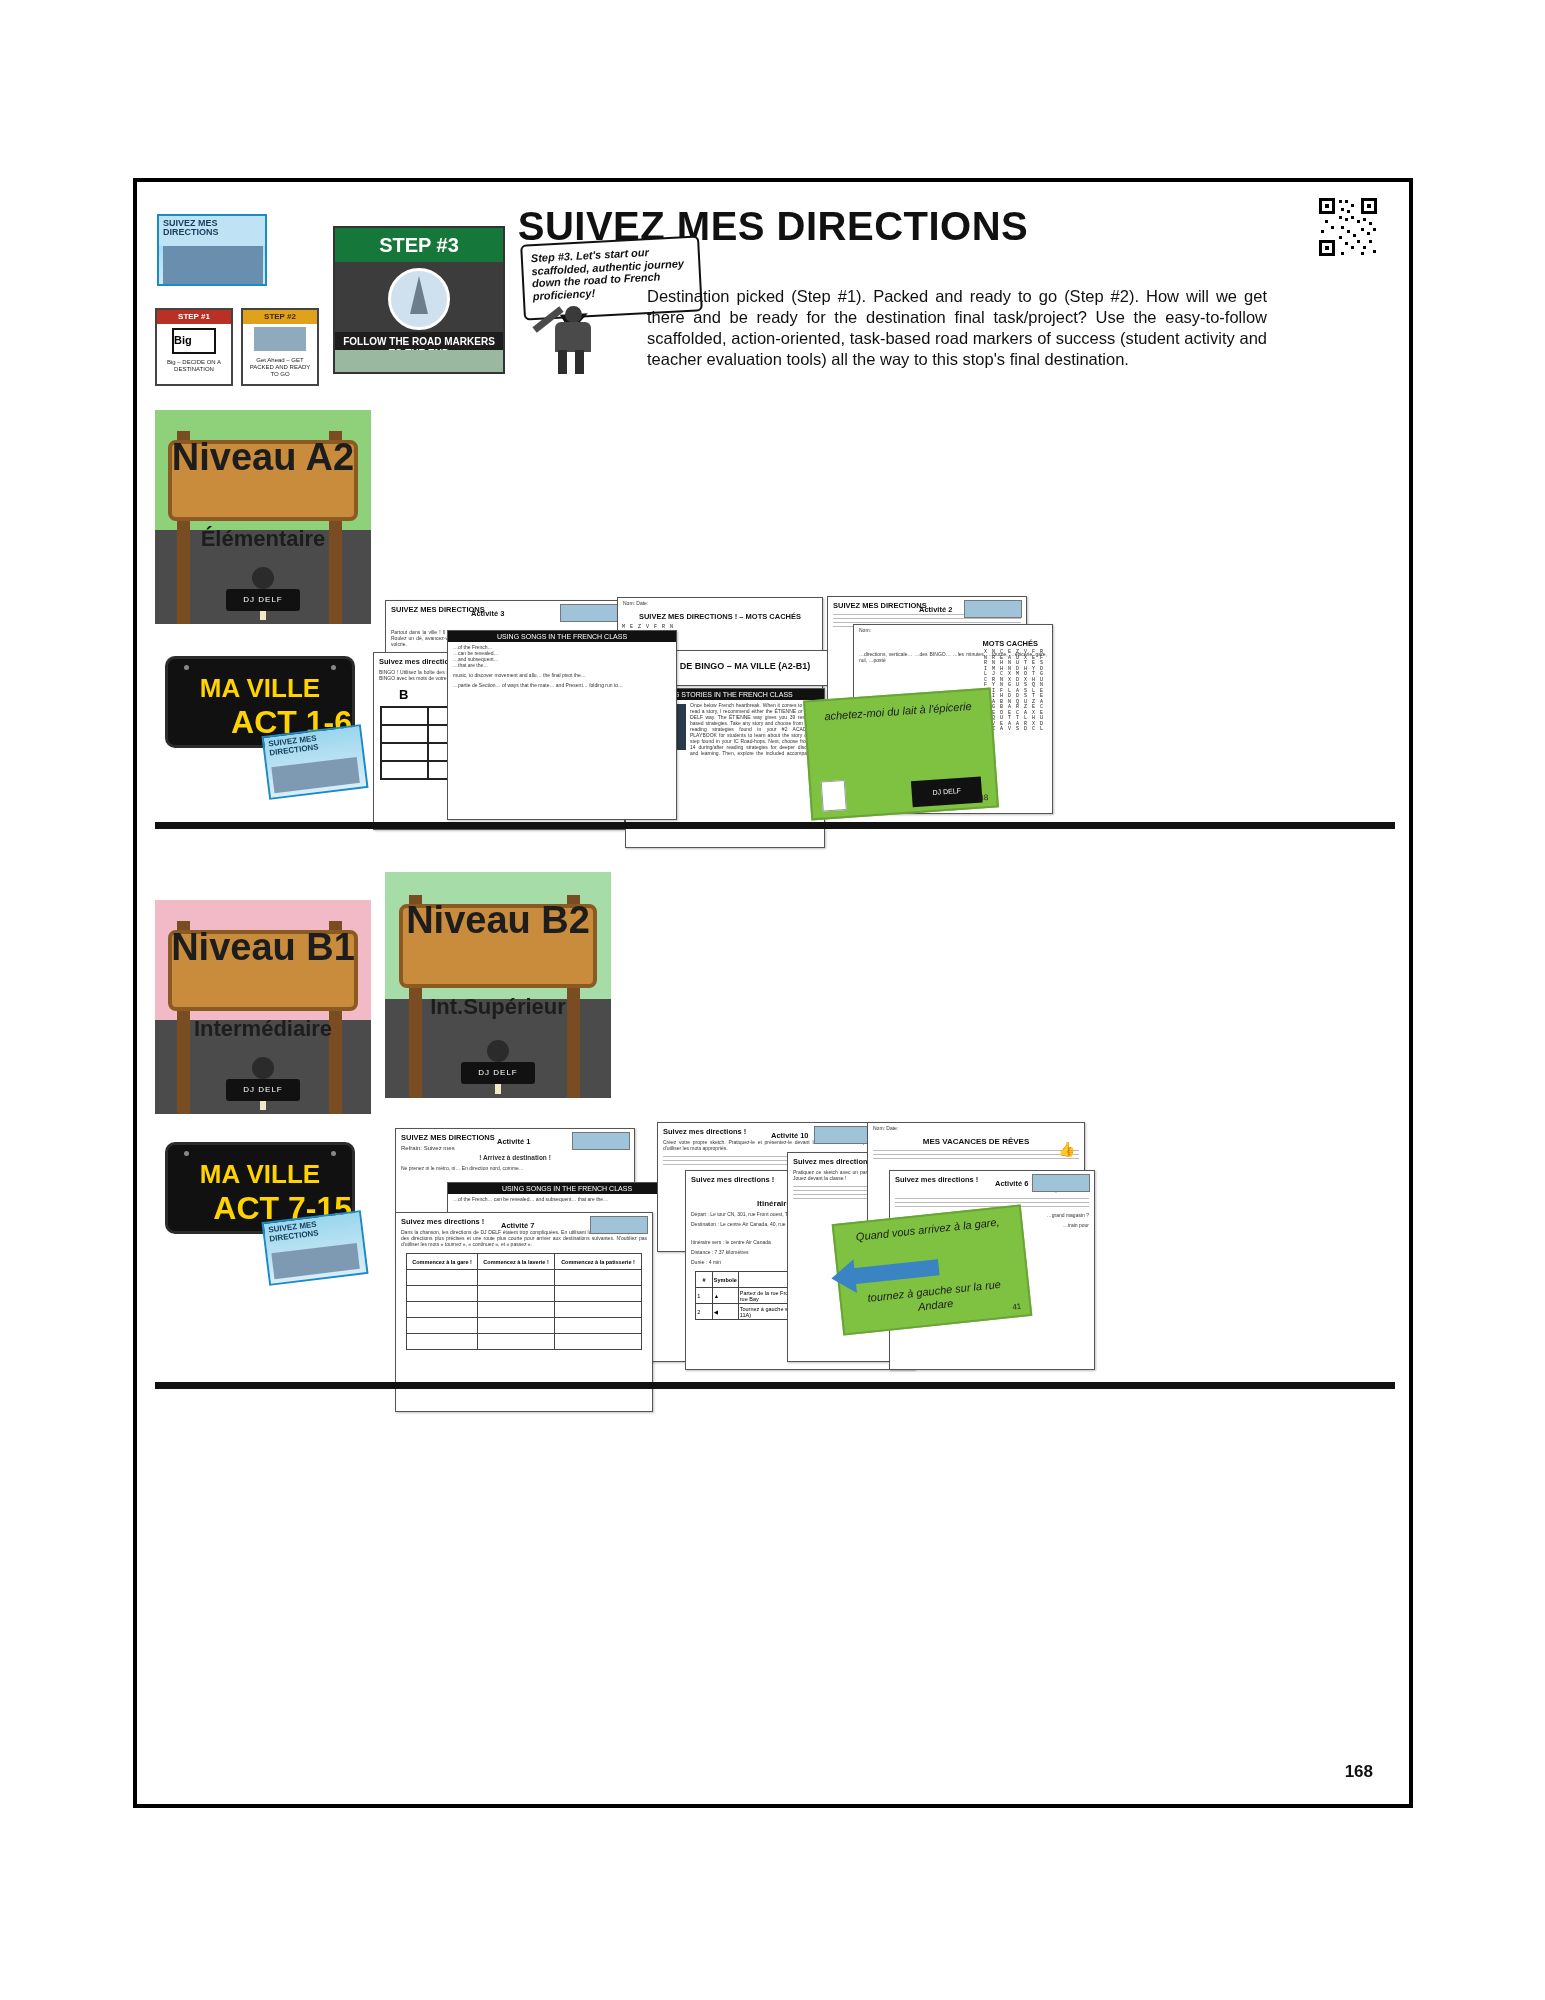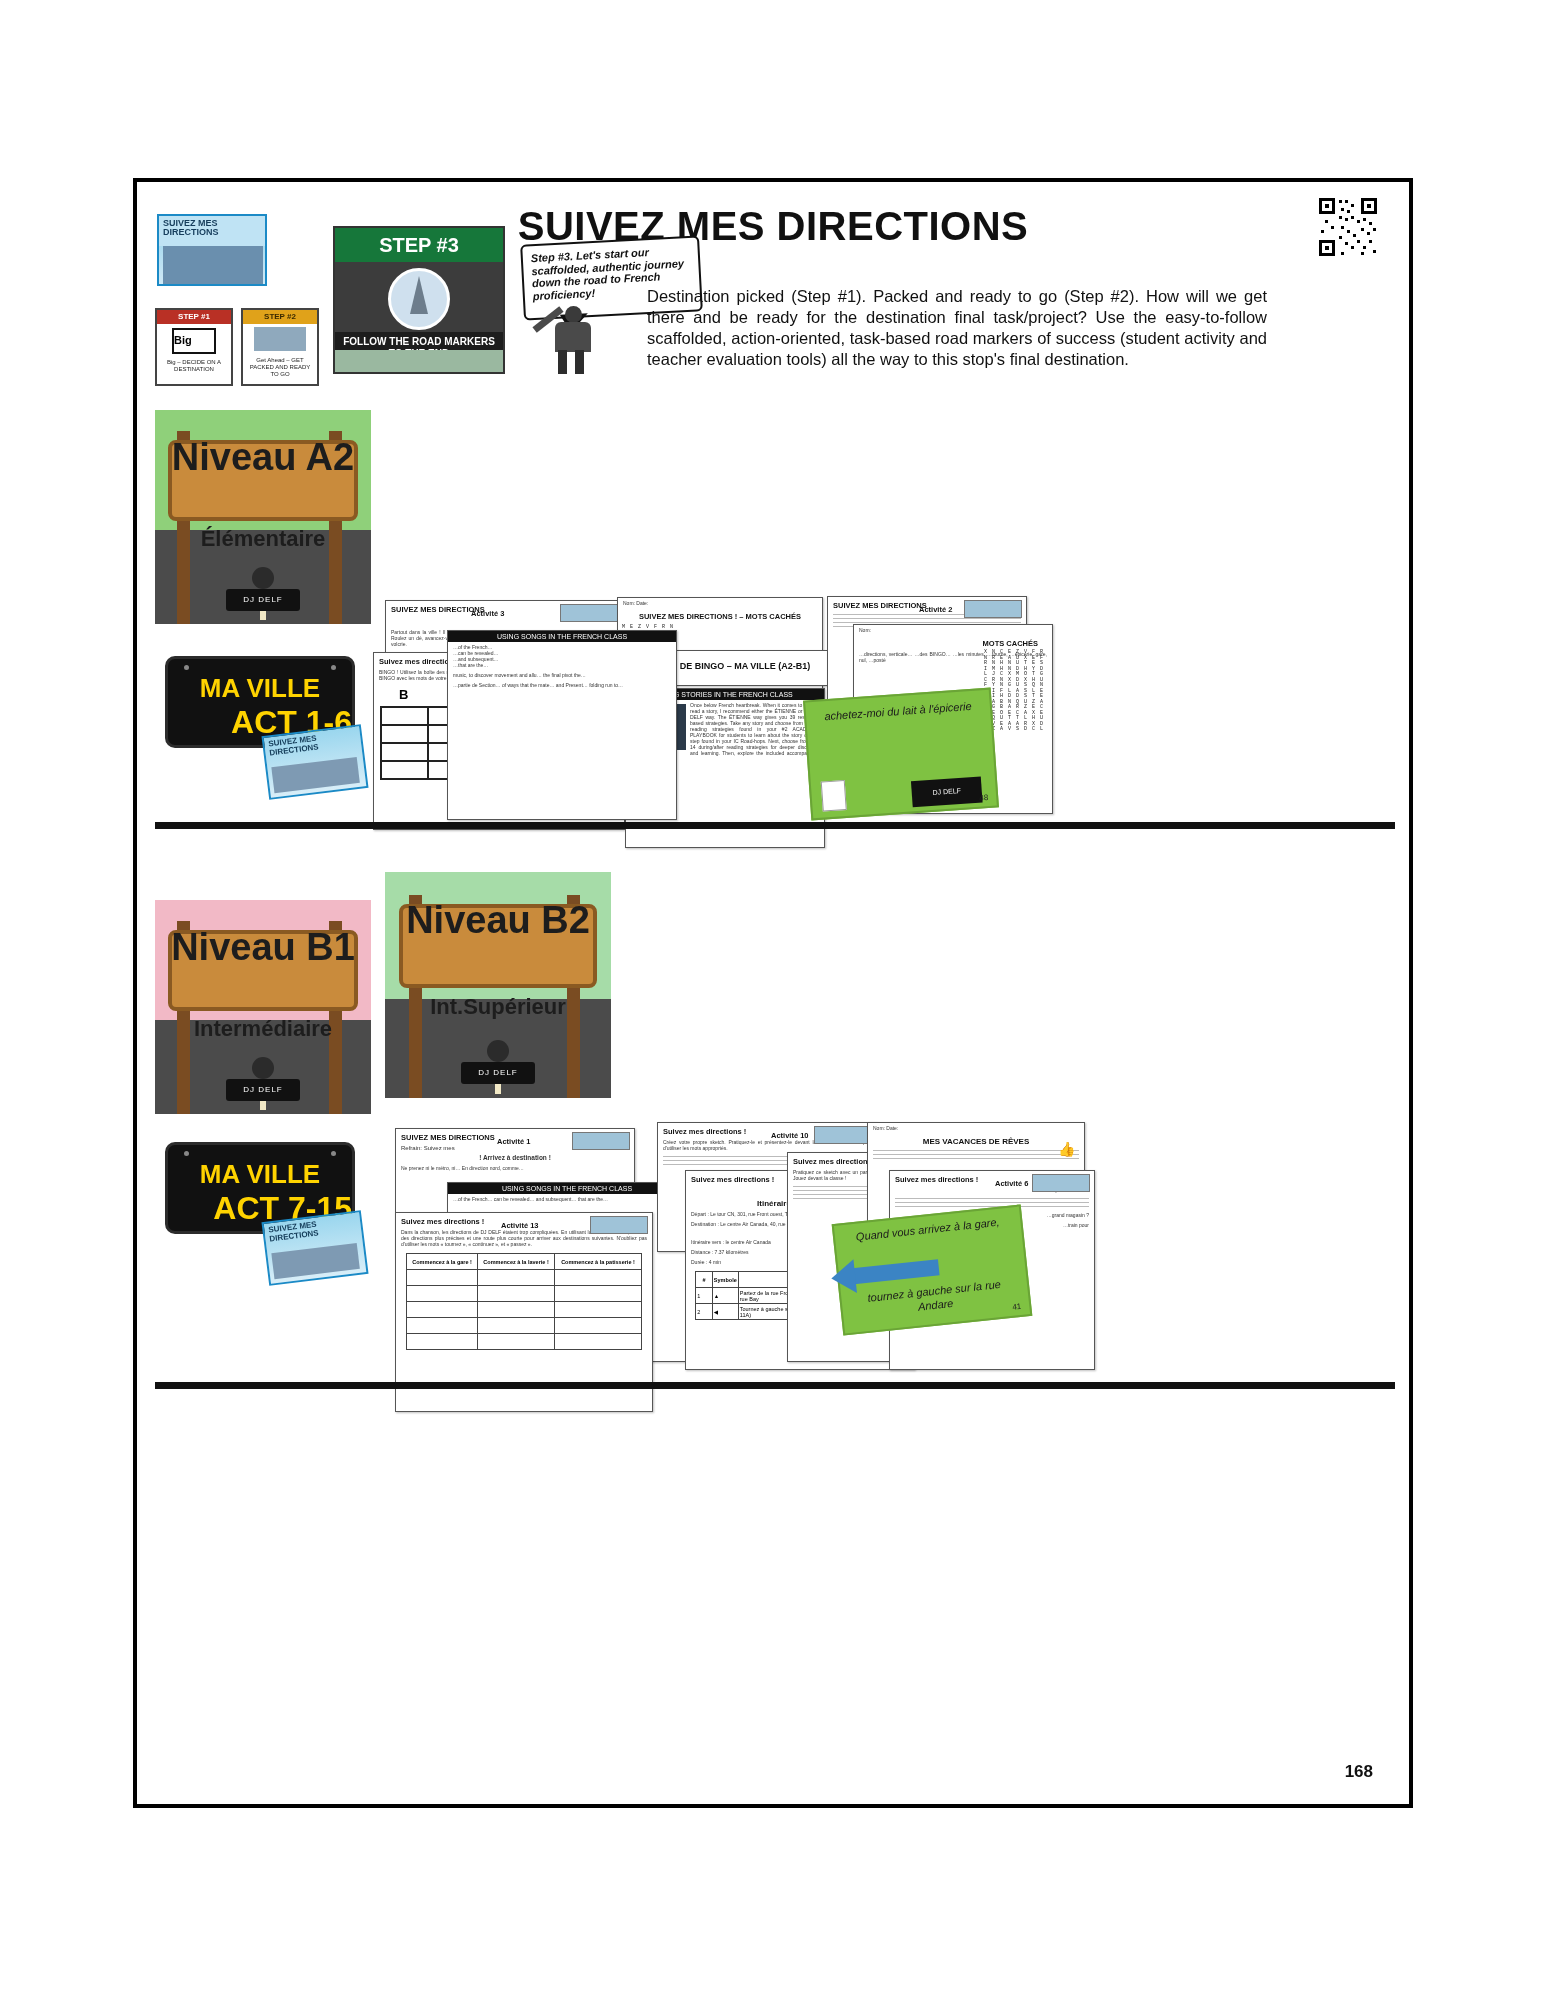--- a/index.html
+++ b/index.html
@@ -372,21 +372,21 @@
     <div class="tiny">Ne prenez ni le métro, ni… En direction nord, comme…</div>
   </div>
 
   <div class="ws" style="left:310px;top:1000px;width:240px;height:180px;">
     <div class="band">USING SONGS IN THE FRENCH CLASS</div>
     <div class="tiny">…of the French… can be revealed… and subsequent… that are the…</div>
   </div>
 
   <div class="ws" style="left:258px;top:1030px;width:258px;height:200px;">
     <div class="wh">Suivez mes directions !</div>
-    <div class="wh" style="position:absolute;left:100px;top:4px">Activité 13</div>
+    <div class="wh" style="position:absolute;left:100px;top:4px">Activité 7</div>
     <div class="thumbrow"></div>
     <div class="tiny">Dans la chanson, les directions de DJ DELF étaient trop compliquées. En utilisant la carte de la ville, donnez des directions plus précises et une route plus courte pour arriver aux destinations suivantes. N'oubliez pas d'utiliser les mots « tournez », « continuez », et « passez ».</div>
     <table class="tbl">
       <tbody>
           <tr>
         <th>Commencez à la gare !</th>
         <th>Commencez à la laverie !</th>
         <th>Commencez à la patisserie !</th>
       </tr>
       <tr>

